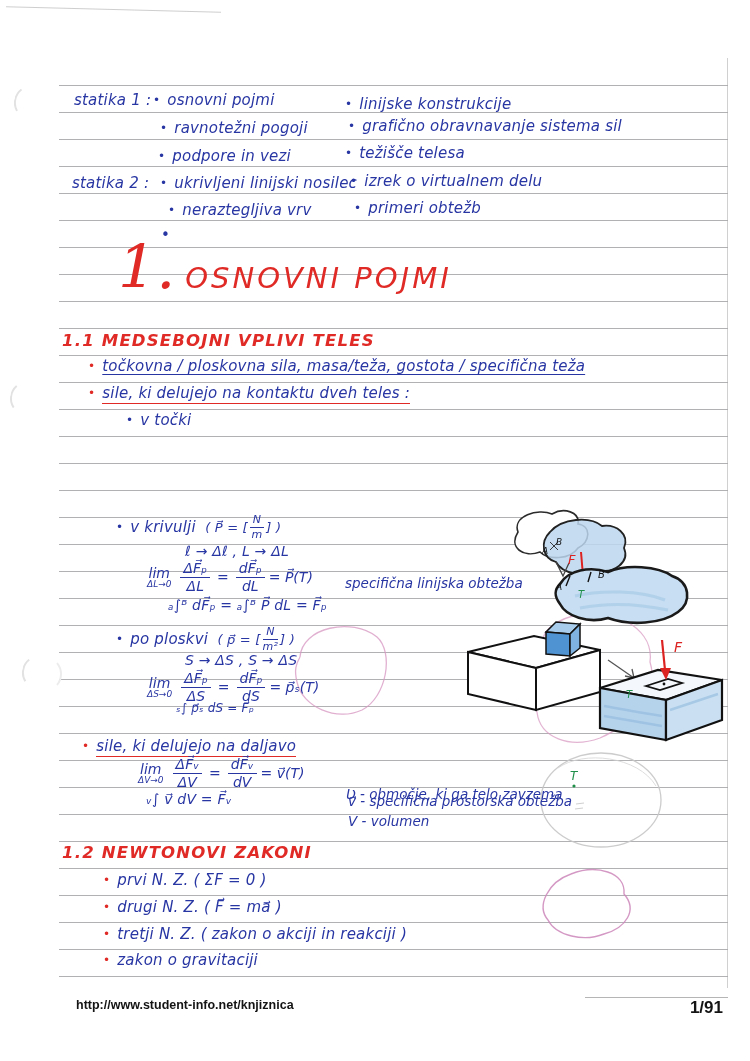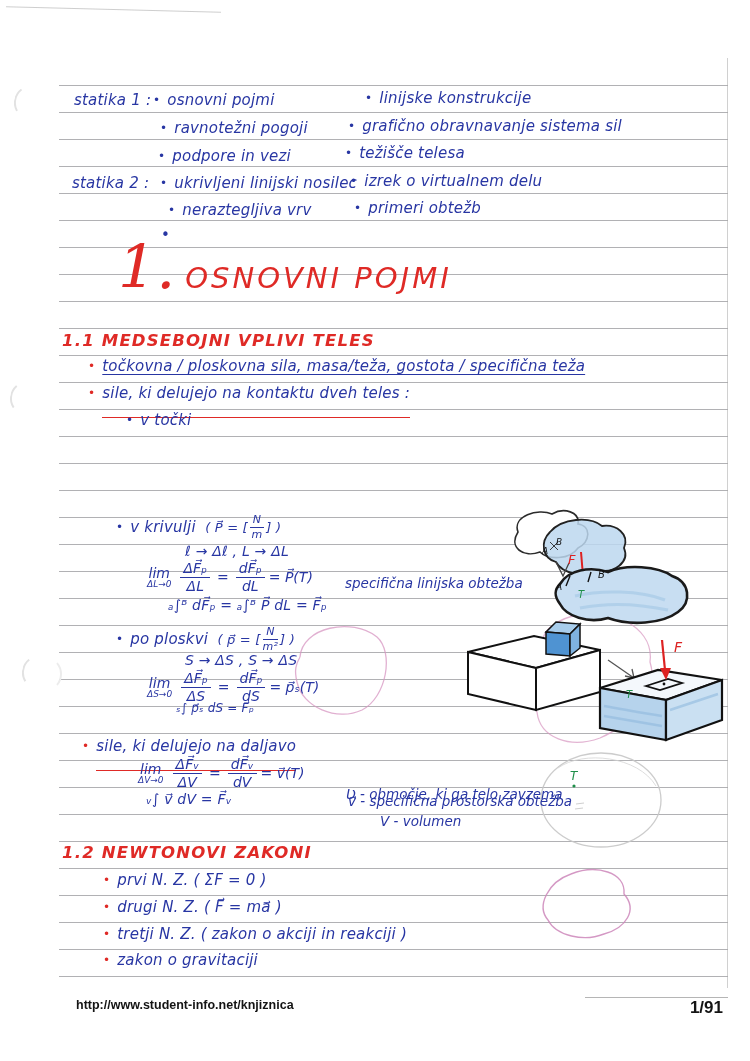--- a/index.html
+++ b/index.html
@@ -23,21 +23,21 @@
   .right-edge{position:absolute;left:727px;top:58px;width:1px;height:930px;background:#a9a9a9;opacity:.55;z-index:0;}
   .scanline{position:absolute;left:6px;top:9px;width:215px;height:1px;background:#c2c2c2;transform:rotate(1.4deg);opacity:.8;z-index:0;}
   .edge-bottom{position:absolute;left:585px;top:997px;width:143px;height:1px;background:#b5b5b5;z-index:0;}
   .arc{position:absolute;width:24px;height:28px;border:2px solid transparent;border-left-color:#e2e2e2;border-radius:50%;z-index:0;}
   .arc.r{border-left-color:transparent;border-right-color:#ececec;}
 
   .hw{position:absolute;font-style:italic;color:var(--blue);font-size:15px;white-space:nowrap;z-index:3;letter-spacing:.2px;}
   .hw .blt{font-style:normal;margin-right:7px;font-size:12px;vertical-align:1px;}
   .redtxt{color:var(--red);}
   .heading{position:absolute;color:var(--red);font-style:italic;font-size:16.5px;letter-spacing:1.2px;white-space:nowrap;z-index:3;font-weight:bold;}
-  .u-red{border-bottom:1.6px solid var(--red);padding-bottom:15px;}
+  .u-red{border-bottom:1.6px solid var(--red);padding-bottom:1px;}
   .u-blue{text-decoration:underline;text-underline-offset:3px;text-decoration-thickness:1px;}
 
   .title{position:absolute;left:118px;top:240px;display:flex;align-items:baseline;color:var(--red);z-index:3;}
   .title .num{font-size:60px;font-style:italic;font-family:"DejaVu Serif",serif;line-height:.9;margin-right:10px;}
   .title .txt{font-size:29px;font-style:italic;letter-spacing:3px;}
 
   .mrow{position:absolute;display:flex;align-items:center;font-style:italic;color:var(--blue);font-size:14px;white-space:nowrap;z-index:3;}
   .frac{display:inline-block;text-align:center;line-height:1.05;margin:0 4px;}
   .frac .fn{display:block;padding:0 3px 1px;border-bottom:1.2px solid currentColor;}
   .frac .fd{display:block;padding-top:1px;}
@@ -69,21 +69,21 @@
 
 <div class="hw" style="left:74px;top:91px;">statika 1 :</div>
 <div class="hw" style="left:153px;top:91px;"><span class="blt">•</span><span>osnovni pojmi</span></div>
 <div class="hw" style="left:160px;top:119px;"><span class="blt">•</span><span>ravnotežni pogoji</span></div>
 <div class="hw" style="left:158px;top:147px;"><span class="blt">•</span><span>podpore in vezi</span></div>
 <div class="hw" style="left:72px;top:174px;">statika 2 :</div>
 <div class="hw" style="left:160px;top:174px;"><span class="blt">•</span><span>ukrivljeni linijski nosilec</span></div>
 <div class="hw" style="left:168px;top:201px;"><span class="blt">•</span><span>neraztegljiva vrv</span></div>
 <div class="hw" style="left:161px;top:226px;">•</div>
 
-<div class="hw" style="left:345px;top:89px;margin-left:20px;"><span class="blt">•</span><span>linijske konstrukcije</span></div>
+<div class="hw" style="left:345px;top:95px;"><span class="blt">•</span><span>linijske konstrukcije</span></div>
 <div class="hw" style="left:348px;top:117px;"><span class="blt">•</span><span>grafično obravnavanje sistema sil</span></div>
 <div class="hw" style="left:345px;top:144px;"><span class="blt">•</span><span>težišče telesa</span></div>
 <div class="hw" style="left:350px;top:172px;"><span class="blt">•</span><span>izrek o virtualnem delu</span></div>
 <div class="hw" style="left:354px;top:199px;"><span class="blt">•</span><span>primeri obtežb</span></div>
 
 <div class="title">
   <span class="num">1.</span>
   <span class="txt">OSNOVNI POJMI</span>
 </div>
 
@@ -147,21 +147,21 @@
   <span class="eq">=</span>
   <span class="frac">
       <span class="fn">dF⃗ᵥ</span>
       <span class="fd">dV</span>
     </span>
   <span>= v⃗(T)</span>
 </div>
 <div class="hw" style="left:146px;top:791px;font-size:14px;">ᵥ∫ v⃗ dV  =  F⃗ᵥ</div>
 <div class="note" style="left:348px;top:758px;margin-top:35px;">v⃗ - specifična prostorska obtežba</div>
 <div class="note" style="left:346px;top:786px;">Ʋ - območje, ki ga telo zavzema</div>
-<div class="note" style="left:348px;top:813px;margin-left:32px;">V - volumen</div>
+<div class="note" style="left:348px;top:813px;">V - volumen</div>
 
 <div class="heading" style="left:62px;top:843px;">1.2 NEWTONOVI ZAKONI</div>
 <div class="hw" style="left:103px;top:871px;"><span class="blt redtxt">•</span><span>prvi N. Z.  ( ΣF = 0 )</span></div>
 <div class="hw" style="left:103px;top:898px;"><span class="blt redtxt">•</span><span>drugi N. Z.  ( F⃗ = ma⃗ )</span></div>
 <div class="hw" style="left:103px;top:925px;"><span class="blt redtxt">•</span><span>tretji N. Z.  ( zakon o akciji in reakciji )</span></div>
 <div class="hw" style="left:103px;top:951px;"><span class="blt redtxt">•</span><span>zakon o gravitaciji</span></div>
 
 <svg class="scrib" style="left:282px;top:602px;" width="400" height="150" viewBox="0 0 400 150">
   <path d="M18,55 C20,25 70,15 95,35 C112,50 105,95 80,108 C55,120 20,105 15,80 C12,68 14,62 18,55" fill="none" stroke="#d795c1" stroke-width="1.3" opacity="0.75"></path>
   <path d="M300,12 C340,8 372,30 368,60 C378,92 350,122 318,136 C288,147 258,136 255,110 C242,86 252,60 262,45 C256,30 275,16 300,12" fill="none" stroke="#d795c1" stroke-width="1.3" opacity="0.7"></path>

